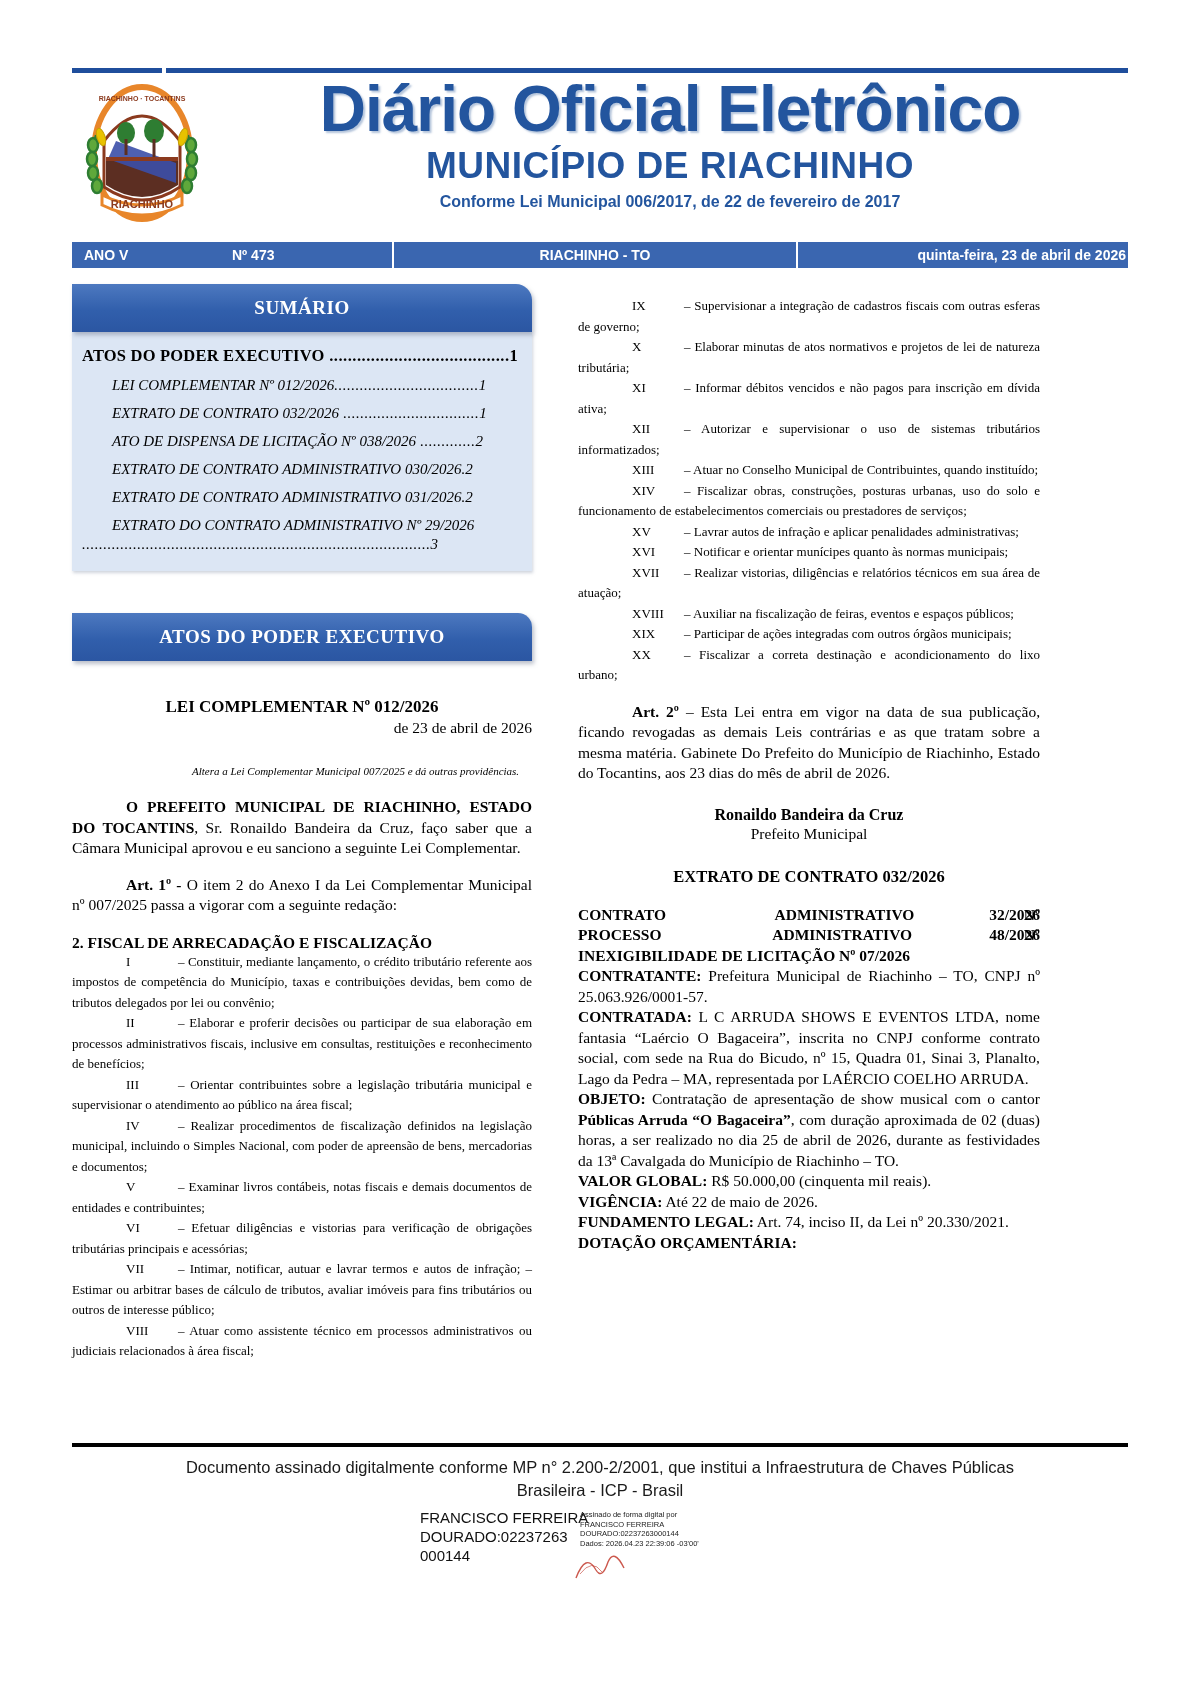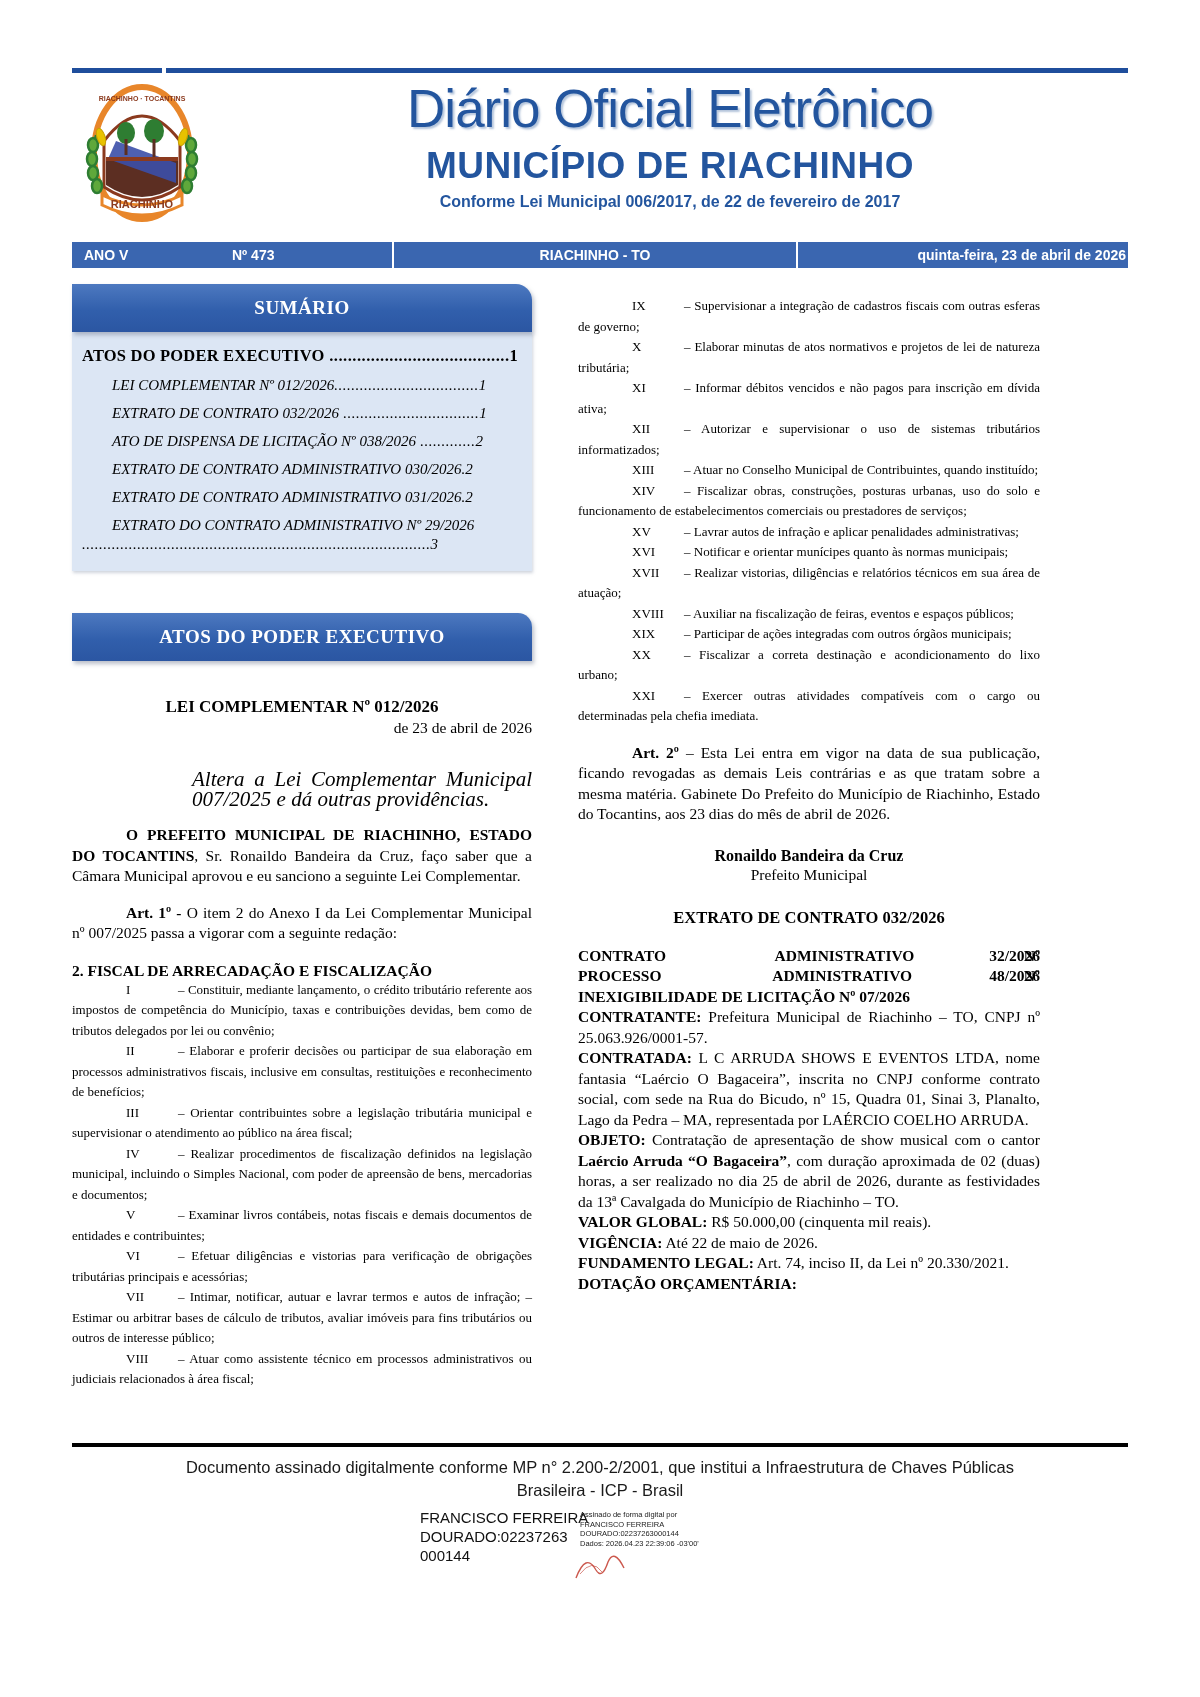--- a/index.html
+++ b/index.html
@@ -16,21 +16,21 @@
   .masthead { position:absolute; left:72px; top:68px; width:1056px; }
   .rule-top { height:5px; background:#1F4E9C; width:100%; }
   .rule-top-inner { position:absolute; left:90px; top:0; width:4px; height:5px; background:#ffffff; }
   .mast-body { position:relative; height:160px; }
 
   .brasao { position:absolute; left:10px; top:6px; width:120px; height:148px; }
 
   .mast-titles { position:absolute; left:140px; top:0px; right:0; text-align:center; }
   .title-main {
     font-family:"Liberation Sans", sans-serif;
-    font-weight:normal; font-size:53px; line-height:72px;
+    font-weight:bold; font-size:64px; line-height:72px;
     color:#23559E; letter-spacing:-1px;
     text-shadow:2px 2px 2px rgba(120,150,190,0.55);
   }
   .title-sub {
     font-family:Liberation Sans, sans-serif;
     font-weight:bold; font-size:37px; line-height:42px;
     color:#23559E; letter-spacing:0.5px;
   }
   .title-law {
     font-family:"Liberation Sans", sans-serif;
@@ -84,21 +84,21 @@
   .toc-cont { font-style:italic; font-size:15px; margin-top:2px; }
   .dots { letter-spacing:0.5px; }
 
   
   .doc-title {
     text-align:center; font-weight:bold; font-size:17px;
     margin-top:36px;
   }
   .doc-date { text-align:right; font-size:15.5px; margin-top:2px; }
   .ementa {
-    font-style:italic; font-size:21px; margin:32px 0 0 120px;
+    font-style:italic; font-size:11px; margin:24px 0 0 120px;
     text-align:justify; line-height:20px;
   }
   p.body {
     font-size:15.5px; line-height:20.5px; text-align:justify;
     margin:16px 0 0 0; text-indent:0;
   }
   p.ind { text-indent:54px; }
   .sec-head { font-weight:bold; font-size:15.5px; margin-top:18px; }
   .roman { display:inline-block; min-width:52px; text-indent:0; }
   .item {
@@ -254,42 +254,41 @@
     <p class="item"><span class="roman">XI</span><span>– Informar débitos vencidos e não pagos para inscrição em dívida ativa;</span></p>
     <p class="item"><span class="roman">XII</span><span>– Autorizar e supervisionar o uso de sistemas tributários informatizados;</span></p>
     <p class="item"><span class="roman">XIII</span><span>– Atuar no Conselho Municipal de Contribuintes, quando instituído;</span></p>
     <p class="item"><span class="roman">XIV</span><span>– Fiscalizar obras, construções, posturas urbanas, uso do solo e funcionamento de estabelecimentos comerciais ou prestadores de serviços;</span></p>
     <p class="item"><span class="roman">XV</span><span>– Lavrar autos de infração e aplicar penalidades administrativas;</span></p>
     <p class="item"><span class="roman">XVI</span><span>– Notificar e orientar munícipes quanto às normas municipais;</span></p>
     <p class="item"><span class="roman">XVII</span><span>– Realizar vistorias, diligências e relatórios técnicos em sua área de atuação;</span></p>
     <p class="item"><span class="roman">XVIII</span><span>– Auxiliar na fiscalização de feiras, eventos e espaços públicos;</span></p>
     <p class="item"><span class="roman">XIX</span><span>– Participar de ações integradas com outros órgãos municipais;</span></p>
     <p class="item"><span class="roman">XX</span><span>– Fiscalizar a correta destinação e acondicionamento do lixo urbano;</span></p>
-    <p class="item"><span class="roman">XXI</span><span>– Exercer outras atividades compatíveis com o cargo ou determinadas pela chefia imediata.</span></p>
 
     <p class="body ind"><b>Art. 2º</b><span> – Esta Lei entra em vigor na data de sua publicação, ficando revogadas as demais Leis contrárias e as que tratam sobre a mesma matéria. Gabinete Do Prefeito do Município de Riachinho, Estado do Tocantins, aos 23 dias do mês de abril de 2026.</span></p>
 
     <div class="sig-name">Ronaildo Bandeira da Cruz</div>
     <div class="sig-role">Prefeito Municipal</div>
 
     <div class="ex-title">EXTRATO DE CONTRATO 032/2026</div>
 
     <p class="kv first spread"><b style="display:inline-block;width:100%;text-align:justify;text-align-last:justify">CONTRATO ADMINISTRATIVO Nº</b></p>
     <p class="kv" style="text-align:right;margin-top:-20.5px"><b>32/2026</b></p>
 
     <p class="kv"><b style="display:inline-block;width:100%;text-align:justify;text-align-last:justify">PROCESSO ADMINISTRATIVO Nº</b></p>
     <p class="kv" style="text-align:right;margin-top:-20.5px"><b>48/2026</b></p>
 
     <p class="kv"><b>INEXIGIBILIDADE DE LICITAÇÃO Nº 07/2026</b></p>
 
     <p class="kv"><b>CONTRATANTE:</b><span> Prefeitura Municipal de Riachinho – TO, CNPJ nº 25.063.926/0001-57.</span></p>
 
     <p class="kv"><b>CONTRATADA:</b><span> L C ARRUDA SHOWS E EVENTOS LTDA, nome fantasia “Laércio O Bagaceira”, inscrita no CNPJ conforme contrato social, com sede na Rua do Bicudo, nº 15, Quadra 01, Sinai 3, Planalto, Lago da Pedra – MA, representada por LAÉRCIO COELHO ARRUDA.</span></p>
 
-    <p class="kv"><b>OBJETO:</b><span> Contratação de apresentação de show musical com o cantor </span><b>Laércio Arruda “O Bagaceira”</b><span>, com duração aproximada de 02 (duas) horas, a ser realizado no dia 25 de abril de 2026, durante as festividades da 13ª Cavalgada do Município de Riachinho – TO.</span></p>
+    <p class="kv"><b>OBJETO:</b><span> Contratação de apresentação de show musical com o cantor </span><b>Públicas Arruda “O Bagaceira”</b><span>, com duração aproximada de 02 (duas) horas, a ser realizado no dia 25 de abril de 2026, durante as festividades da 13ª Cavalgada do Município de Riachinho – TO.</span></p>
 
     <p class="kv"><b>VALOR GLOBAL:</b><span> R$ 50.000,00 (cinquenta mil reais).</span></p>
 
     <p class="kv"><b>VIGÊNCIA:</b><span> Até 22 de maio de 2026.</span></p>
 
     <p class="kv"><b>FUNDAMENTO LEGAL:</b><span> Art. 74, inciso II, da Lei nº 20.330/2021.</span></p>
 
     <p class="kv"><b>DOTAÇÃO ORÇAMENTÁRIA:</b></p>
   </div>
 

